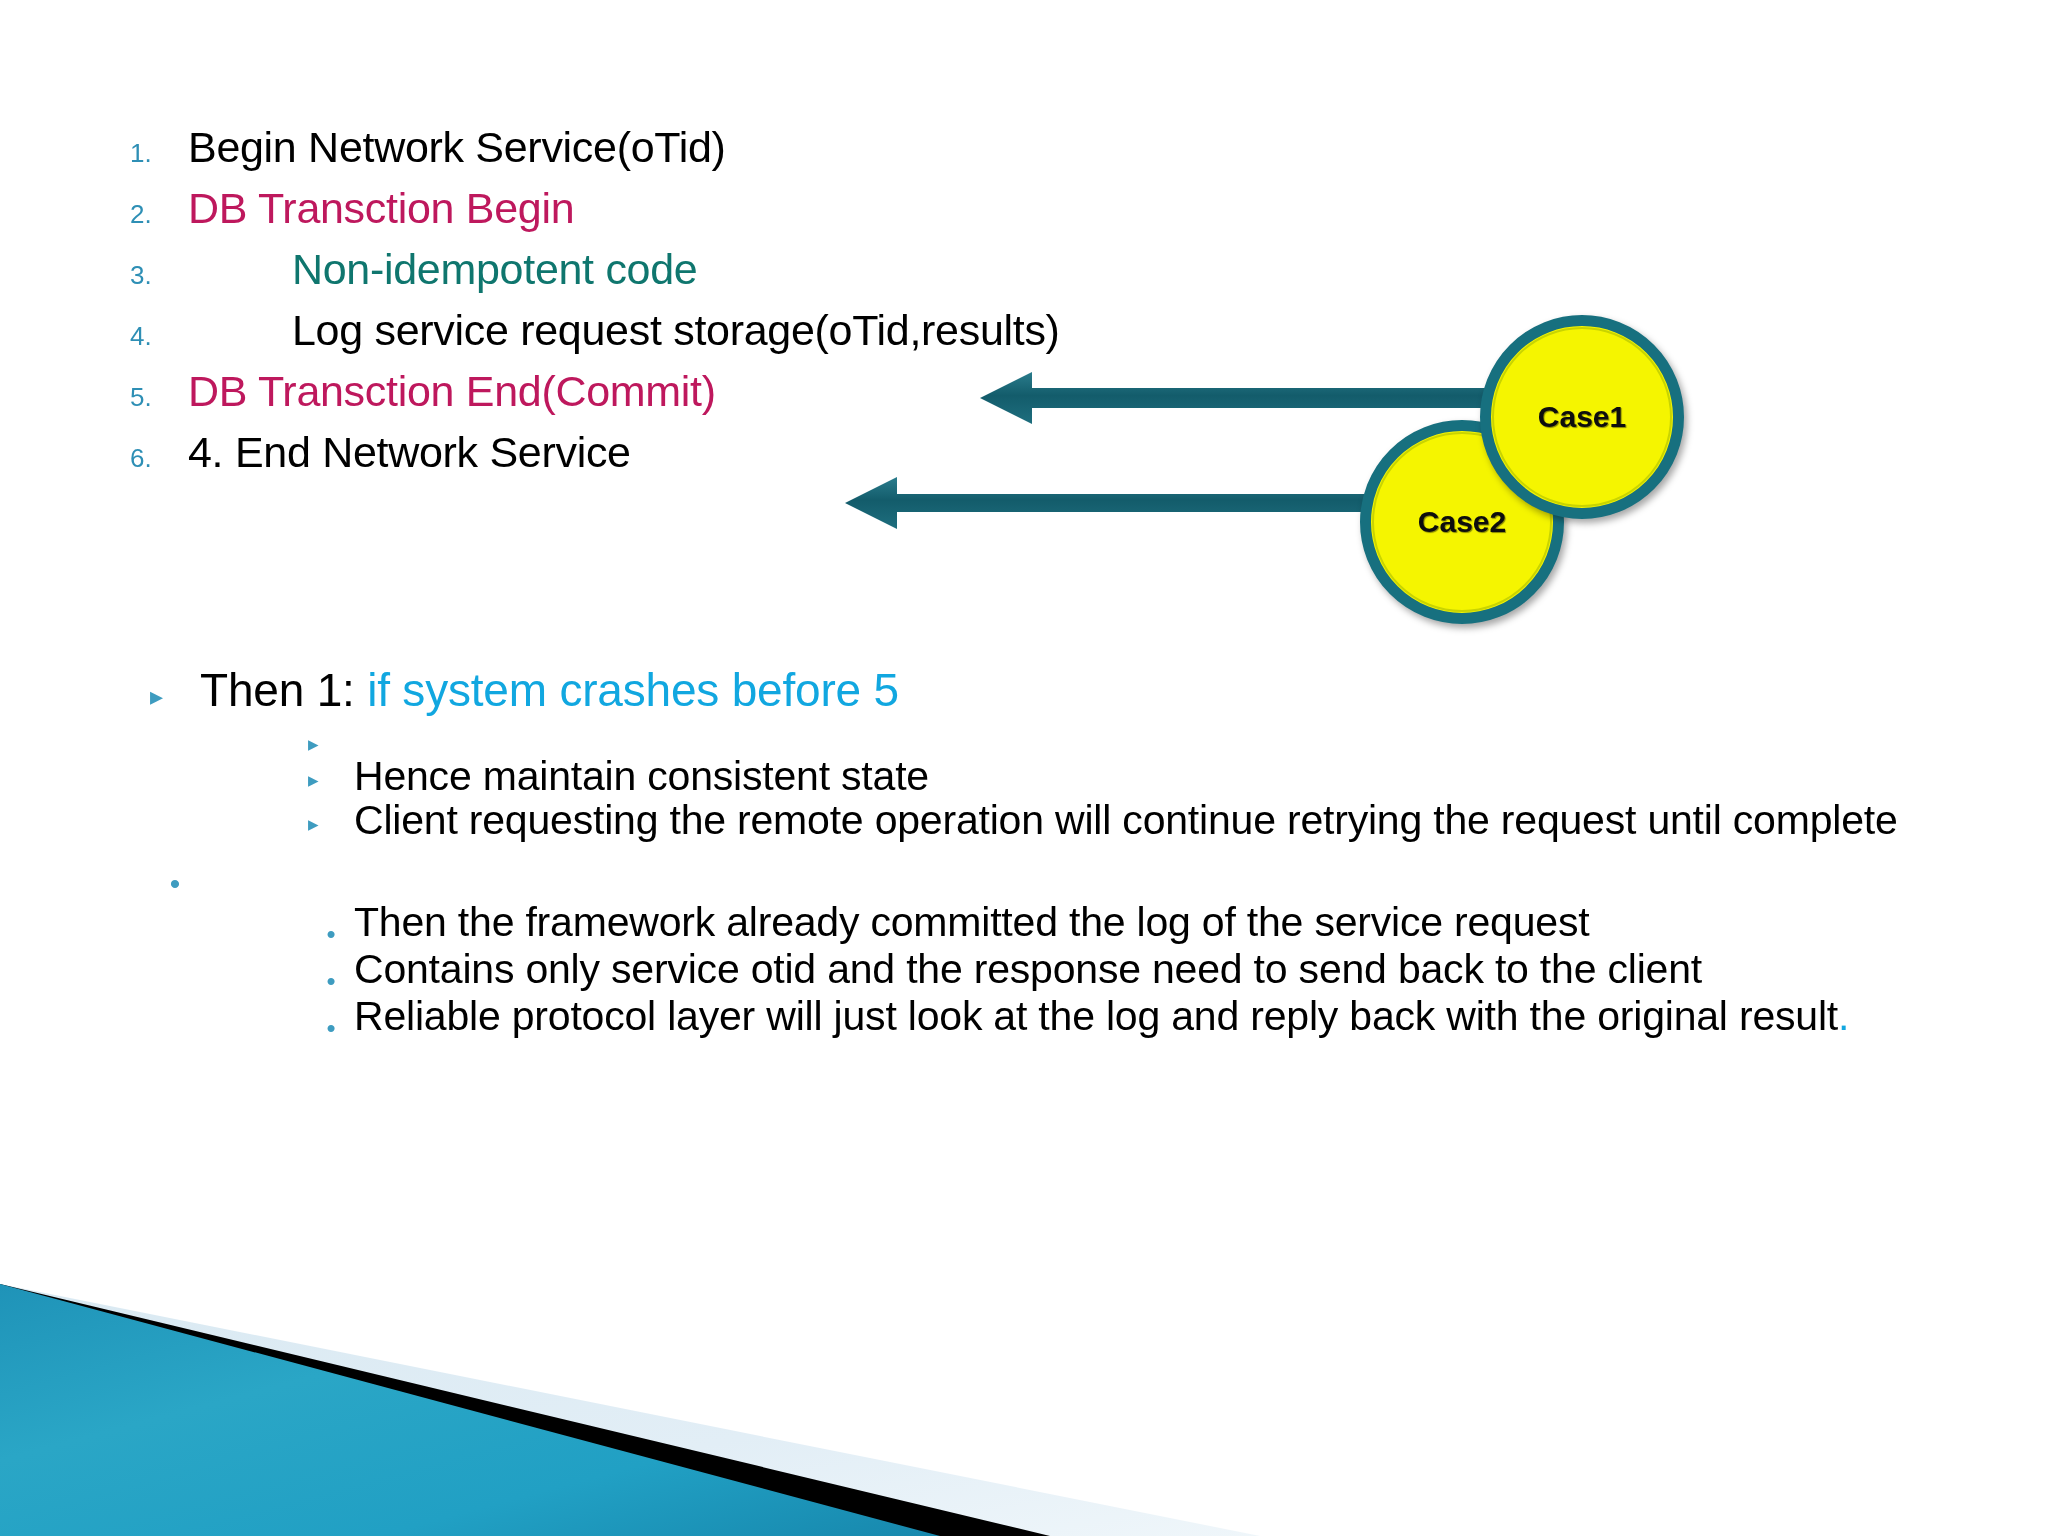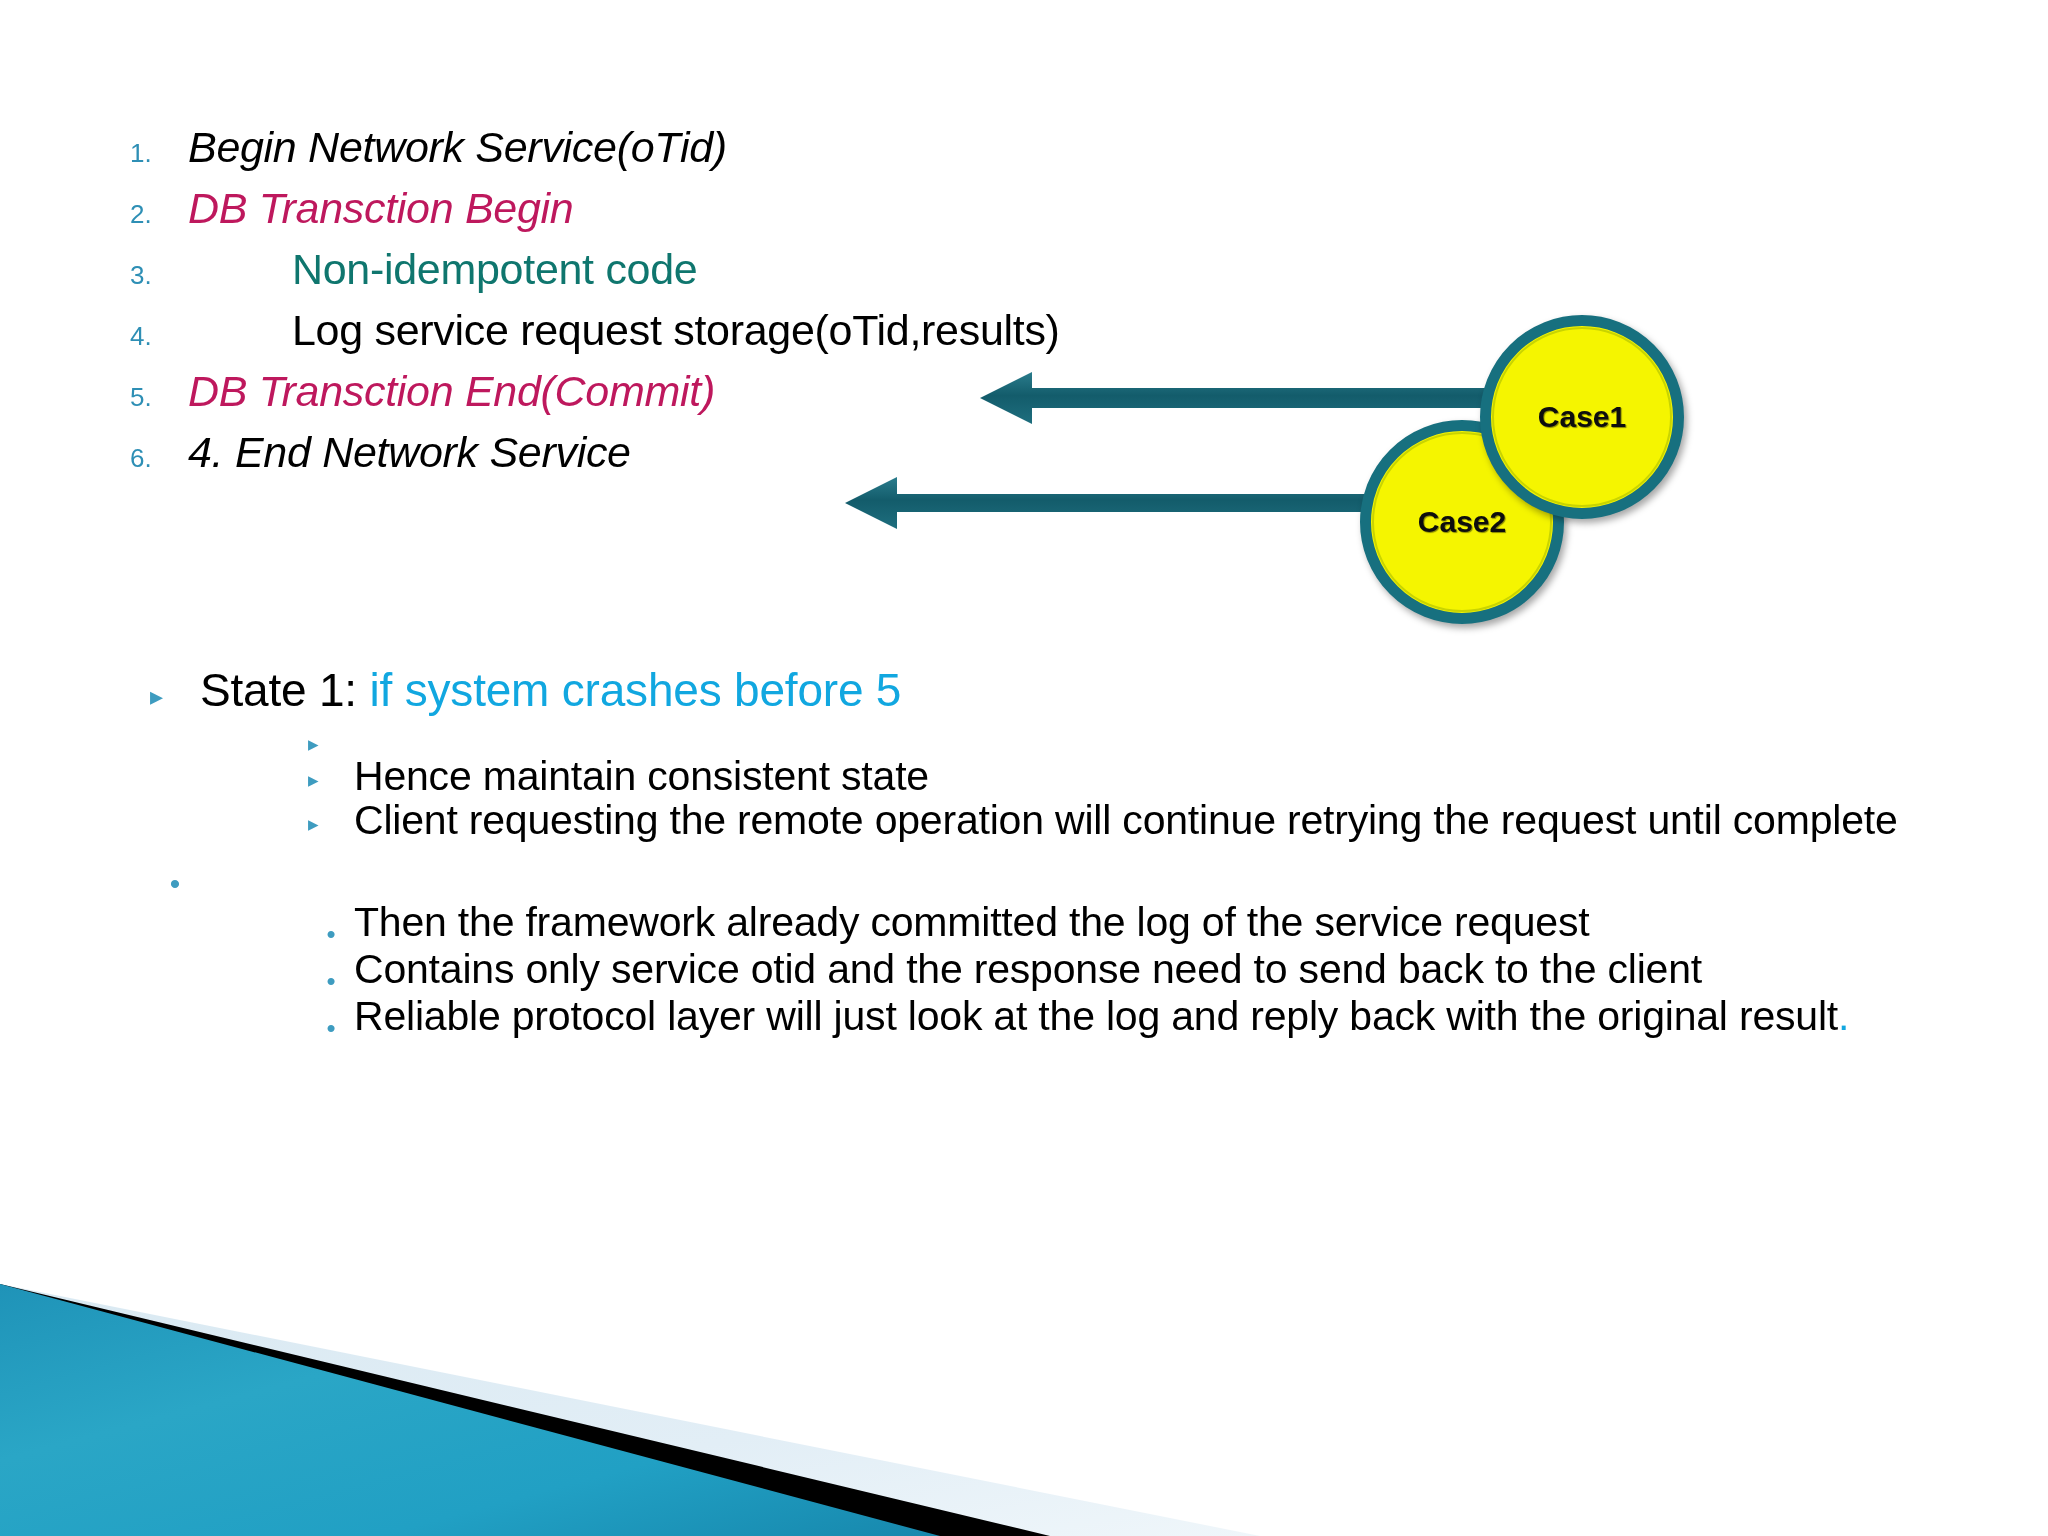--- a/index.html
+++ b/index.html
@@ -44,21 +44,21 @@
   .code-text {
     font-size: 43px;
     line-height: 1;
     letter-spacing: -0.3px;
     white-space: pre;
     font-family: "Liberation Sans", sans-serif;
   }
   .c-black { color: #000000; }
   .c-red   { color: #be185d; }
   .c-cyan  { color: #0f766e; }
-  .ind-0 { padding-left: 0px; font-style: italic; }
+  .ind-0 { padding-left: 0px; }
   .ind-1 { padding-left: 104px; }
 
   
   .arrow-svg {
     position: absolute;
     overflow: visible;
   }
 
   
   .case-circle {
@@ -248,21 +248,21 @@
 
   <div class="case-circle" id="case1-circle">
     <div class="case-line">Case</div>
     <div class="case-line">1</div>
   </div>
 
   <div id="outline">
 
     <div class="lvl1">
       <span class="bullet-tri">▸</span>
-      <span class="lvl1-text"><span>State 1: </span><span class="hl-cyan">if system crashes before 5</span></span>
+      <span class="lvl1-text"><span>Then 1: </span><span class="hl-cyan">if system crashes before 5</span></span>
     </div>
 
     <div class="sub-group">
       <div class="lvl2">
         <span class="bullet-tri">▸</span>
       </div>
       <div class="lvl2">
         <span class="bullet-tri">▸</span>
         <span class="lvl2-text">Hence maintain consistent state</span>
       </div>

